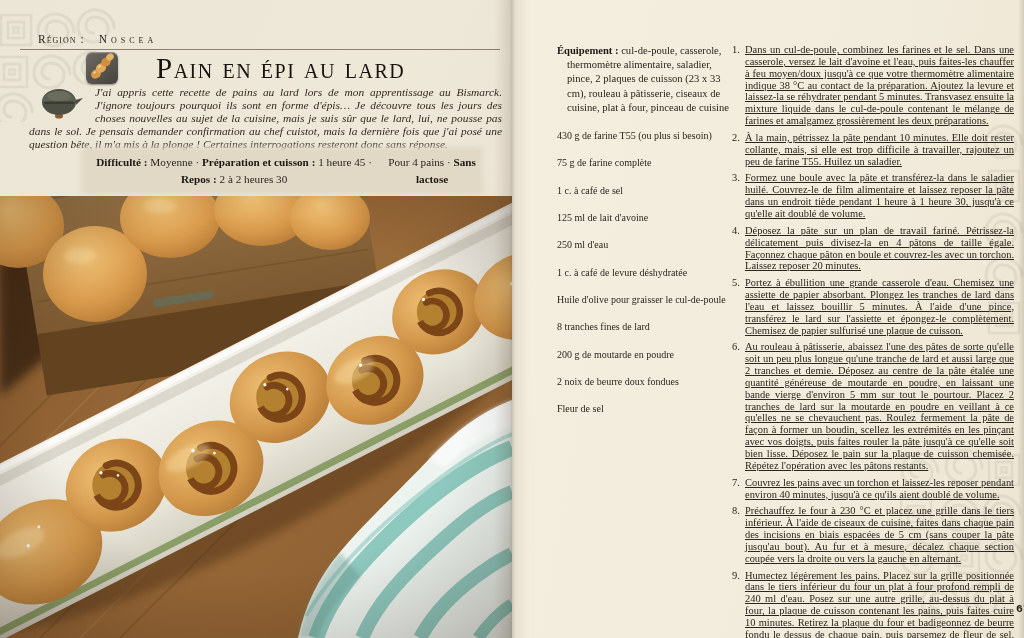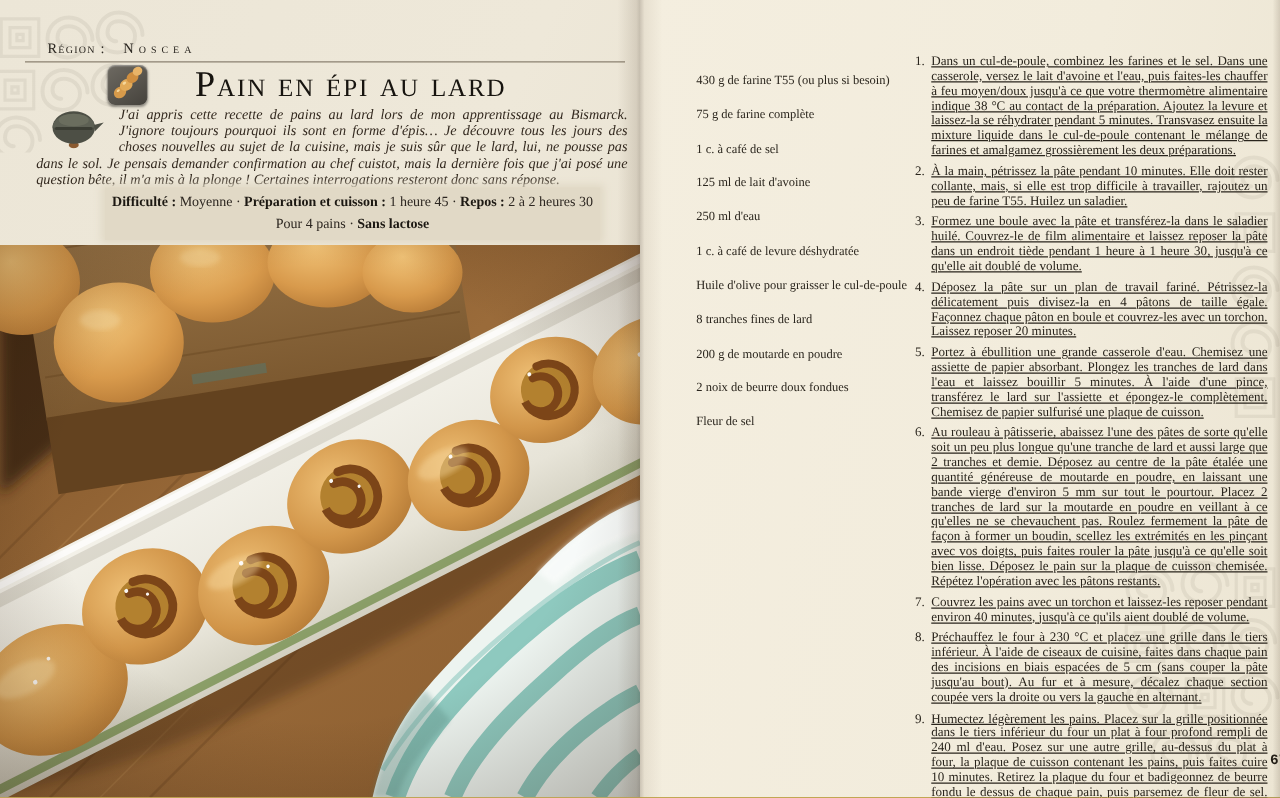--- a/index.html
+++ b/index.html
@@ -1,18 +1,18 @@
 <!DOCTYPE html>
 <html lang="fr"><head>
 <meta charset="utf-8">
 <style>
   html,body{margin:0;padding:0;}
   body{width:1024px;height:638px;overflow:hidden;background:#555;
        font-family:"Liberation Serif","DejaVu Serif",serif;color:#26221c;}
-  .book{position:relative;width:934px;height:638px;background:#eab308;}
+  .book{position:relative;width:934px;height:638px;background:#15803d;}
   .page{position:absolute;top:0;height:638px;overflow:hidden;}
   .page-left{left:0;width:512px;background:linear-gradient(115deg,#ece6d7 0%,#eee8d9 55%,#e7e0cf 100%);}
   .page-right{left:512px;width:512px;background:linear-gradient(100deg,#f4eedf 0%,#f2ecdc 60%,#ece5d3 100%);}
   .spine{position:absolute;left:494px;top:0;width:36px;height:638px;pointer-events:none;z-index:5;
          background:linear-gradient(90deg,rgba(80,60,40,0) 0%,rgba(80,60,40,.14) 42%,rgba(60,45,30,.22) 50%,rgba(120,100,75,.10) 60%,rgba(80,60,40,0) 100%);}
   .page-edge{position:absolute;right:0;top:0;width:6px;height:638px;background:linear-gradient(90deg,rgba(90,75,55,0),rgba(90,75,55,.18));pointer-events:none;}
 
   
   .deco{position:absolute;pointer-events:none;opacity:.09;color:#6b6250;}
 
@@ -30,21 +30,21 @@
               color:#17140f;white-space:nowrap;margin-left:29px;}
 
   
   .intro{position:absolute;top:86px;left:29px;width:473px;font-style:italic;
          font-size:11.4px;line-height:12.9px;text-align:justify;color:#33291f;}
   .avatar{float:left;width:52px;height:33px;margin:0 8px 2px 6px;}
 
   
   .meta-box{position:absolute;top:150px;left:84px;width:396px;height:42px;
             background:#e1d9c6;box-shadow:0 0 6px 3px #e1d9c6;
-            display:flex;flex-direction:column;align-items:center;justify-content:center;
+            display:flex;flex-direction:row;align-items:center;
             font-size:11.2px;line-height:17px;color:#2c2620;text-align:center;}
   .meta-box b{color:#1c1812;}
 
   
   .photo{position:absolute;top:196px;left:0;width:512px;height:442px;}
 
   
   .col-ing{position:absolute;top:44px;left:557px;width:176px;font-size:10.6px;color:#2a251d;z-index:6;}
   .equipment{line-height:14.2px;padding-left:10px;text-indent:-10px;text-align:left;}
   .equipment b{color:#1c1812;}
@@ -306,20 +306,24 @@
       <use href="#swirl" x="24" y="22"></use>
         <use href="#gkey" x="24" y="66"></use>
         <use href="#swirl" x="24" y="110"></use>
         <use href="#swirl" x="24" y="154"></use>
         <use href="#gkey" x="24" y="198"></use>
     </svg>
     <div class="page-edge"></div>
   </div>
 
   <div class="col-ing">
+    <div class="equipment">
+      <b>Équipement :</b>
+      <span>cul-de-poule, casserole, thermomètre alimentaire, saladier, pince, 2 plaques de cuisson (23 x 33 cm), rouleau à pâtisserie, ciseaux de cuisine, plat à four, pinceau de cuisine</span>
+    </div>
     <ul class="ingredients">
       <li>430 g de farine T55 (ou plus si besoin)</li>
       <li>75 g de farine complète</li>
       <li>1 c. à café de sel</li>
       <li>125 ml de lait d'avoine</li>
       <li>250 ml d'eau</li>
       <li>1 c. à café de levure déshydratée</li>
       <li>Huile d'olive pour graisser le cul-de-poule</li>
       <li>8 tranches fines de lard</li>
       <li>200 g de moutarde en poudre</li>

